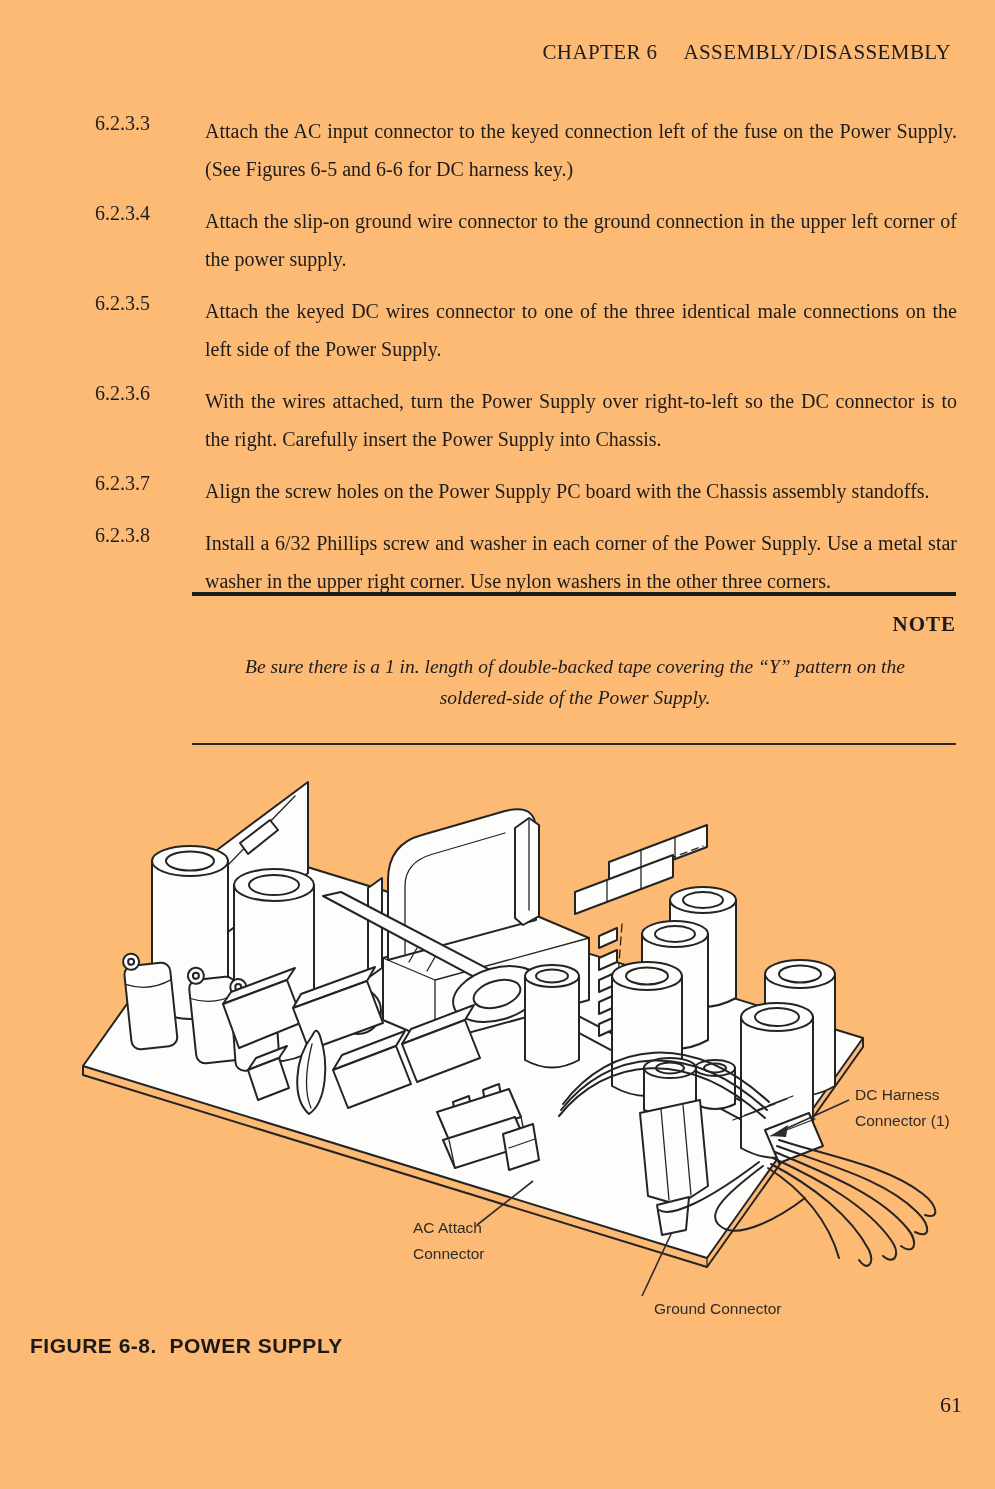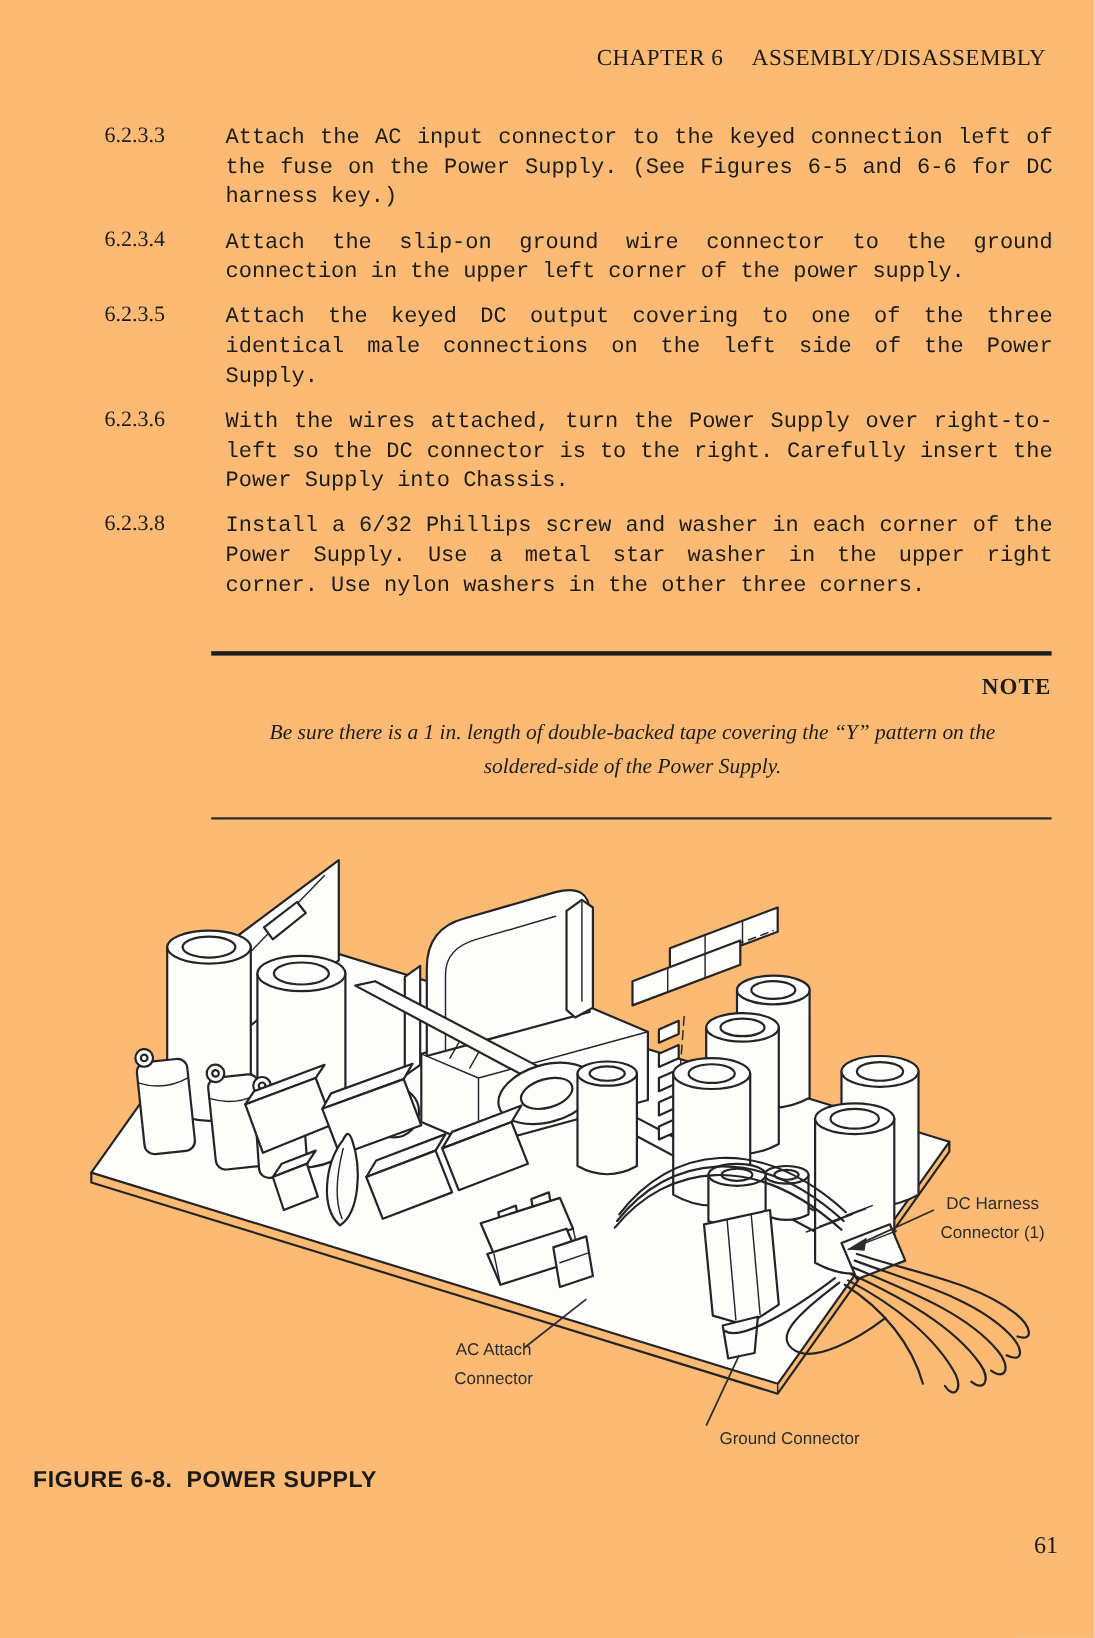--- a/index.html
+++ b/index.html
@@ -10,36 +10,36 @@
     overflow:hidden;
   }
   .hdr{
     position:absolute; top:40px; right:44px;
     font-size:21px; letter-spacing:.4px; white-space:nowrap;
   }
   .hdr .gap{display:inline-block; width:26px;}
   .items{position:absolute; left:95px; top:112px; width:862px;}
   .item{display:flex; margin-bottom:14px;}
   .item .num{flex:0 0 110px; font-size:20px;}
-  .item .txt{flex:1; font-size:20px; line-height:27px; text-align:justify;font-family:Liberation Mono, monospace;}
+  .item .txt{flex:1; font-size:20px; line-height:38px; text-align:justify;}
   .rule-thick{position:absolute; left:192px; width:764px; height:4px; background:#1c1c1c; top:592px;}
   .rule-thin{position:absolute; left:192px; width:764px; height:2px; background:#2a2a2a; top:743px;}
   .note-title{
     position:absolute; left:192px; width:764px; top:612px;
     text-align:right; font-weight:bold; font-size:21px; letter-spacing:1px;
   }
   .note-body{
     position:absolute; left:229px; top:651px; width:692px;
     font-style:italic; font-size:19.5px; line-height:31px;text-align:center;
   }
   .figure-wrap{position:absolute; left:65px; top:768px; width:925px; height:562px;}
   .figure-wrap svg{position:absolute; left:0; top:0;}
   .fig-label{
     position:absolute; font-family:"Liberation Sans", sans-serif;
-    font-size:15.5px; line-height:26px; color:#2c2c2c; white-space:nowrap;text-align:center;
+    font-size:15.5px; line-height:26px; color:#2c2c2c; white-space:nowrap;
   }
   .caption{
     position:absolute; left:30px; width:960px; top:1334px;
     text-align:left; font-family:"Liberation Sans", sans-serif;
     font-weight:bold; font-size:21px; letter-spacing:.5px; white-space:pre;
     color:#1a1a1a;
   }
   .pagenum{position:absolute; left:940px; top:1392px; font-size:22px;}
   
   .w{fill:#fdfdfc; stroke:#242424; stroke-width:2; stroke-linejoin:round; stroke-linecap:round;}
@@ -60,25 +60,29 @@
     <div class="item">
       <div class="num">6.2.3.3</div>
       <div class="txt">Attach the AC input connector to the keyed connection left of the fuse on the Power Supply. (See Figures 6-5 and 6-6 for DC harness key.)</div>
     </div>
     <div class="item">
       <div class="num">6.2.3.4</div>
       <div class="txt">Attach the slip-on ground wire connector to the ground connection in the upper left corner of the power supply.</div>
     </div>
     <div class="item">
       <div class="num">6.2.3.5</div>
-      <div class="txt">Attach the keyed DC output covering to one of the three identical male connections on the left side of the Power Supply.</div>
+      <div class="txt">Attach the keyed DC wires connector to one of the three identical male connections on the left side of the Power Supply.</div>
     </div>
     <div class="item">
       <div class="num">6.2.3.6</div>
       <div class="txt">With the wires attached, turn the Power Supply over right-to-left so the DC connector is to the right. Carefully insert the Power Supply into Chassis.</div>
+    </div>
+    <div class="item">
+      <div class="num">6.2.3.7</div>
+      <div class="txt">Align the screw holes on the Power Supply PC board with the Chassis assembly standoffs.</div>
     </div>
     <div class="item">
       <div class="num">6.2.3.8</div>
       <div class="txt">Install a 6/32 Phillips screw and washer in each corner of the Power Supply. Use a metal star washer in the upper right corner. Use nylon washers in the other three corners.</div>
     </div>
   </div>
 
   <div class="rule-thick"></div>
   <div class="note-title">NOTE</div>
   <div class="note-body">Be sure there is a 1 in. length of double-backed tape covering the “Y” pattern on the soldered-side of the Power Supply.</div>

